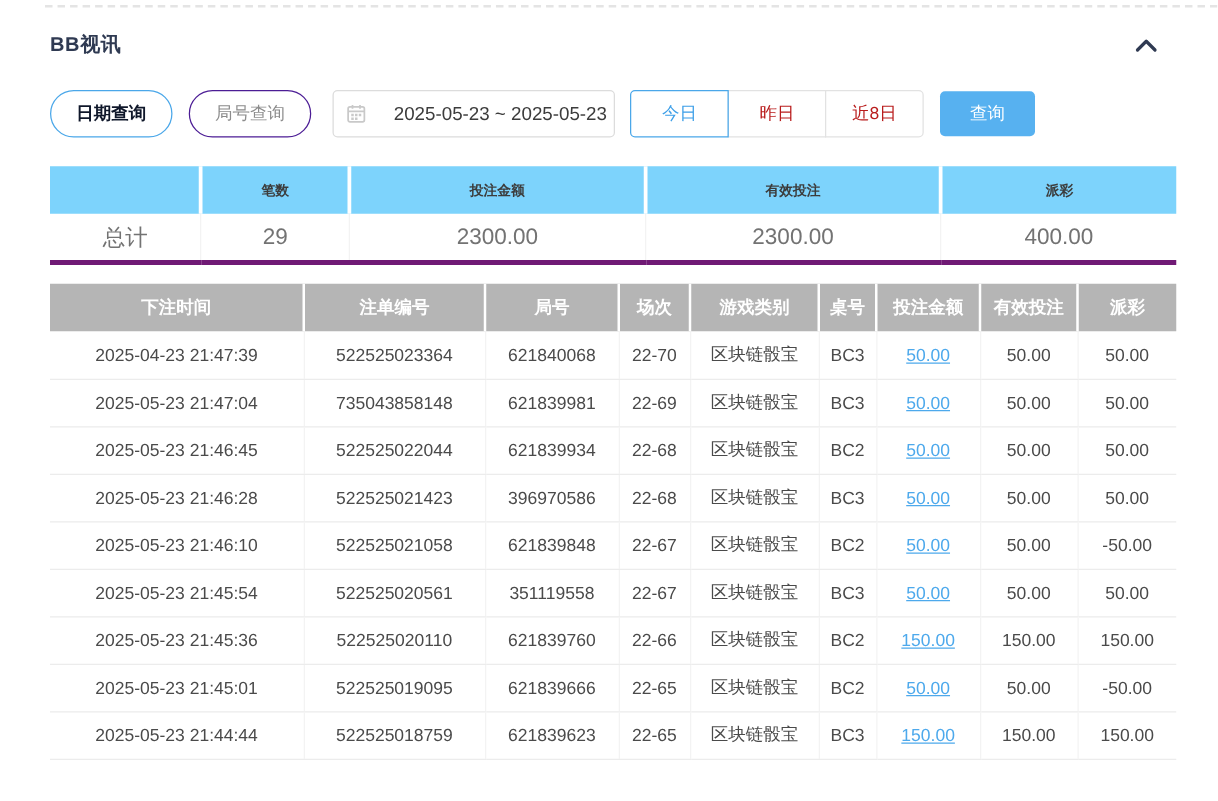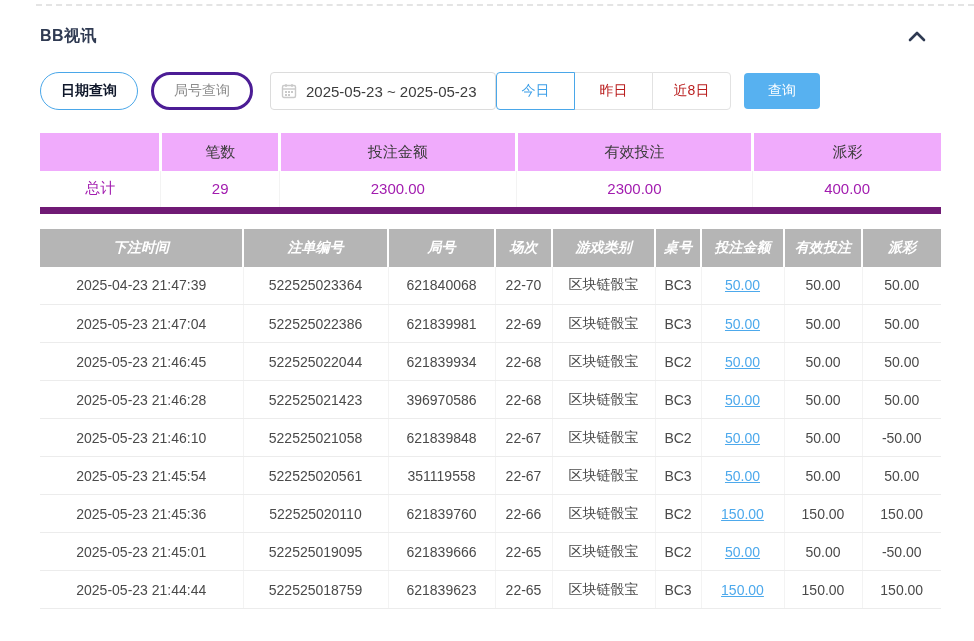--- a/index.html
+++ b/index.html
@@ -7,47 +7,47 @@
     font-family:"Liberation Sans","DejaVu Sans",sans-serif; }
   .top-dash { margin:4px 0 0 36px; border-top:2px dashed #e4e4e4; }
   .section { padding:0 33px 0 40px; }
   .section-header { margin-top:17px; display:flex; align-items:center; justify-content:space-between; }
   .page-title { font-size:16px; font-weight:bold; color:#2f3a52; letter-spacing:.5px; }
   .collapse-btn { width:26px; height:26px; display:flex; align-items:center; justify-content:center; cursor:pointer; margin-right:11px; }
 
   
   .toolbar { margin-top:23px; display:flex; align-items:center; }
   .pill-tab { height:38px; padding:0 20px; border-radius:19px; background:#fff;
-    border:3px solid #4c1d95; color:#8c8c8c; font-size:14px; cursor:pointer; }
+    border:1px solid #4c1d95; color:#8c8c8c; font-size:14px; cursor:pointer; }
   .pill-tab.active { border:1px solid #4aa7e9; color:#0f172a; font-weight:bold; }
   .pill-tab + .pill-tab { margin-left:13px; }
   .date-box { margin-left:17px; height:38px; width:226px; border:1px solid #dcdcdc; border-radius:4px;
     display:flex; align-items:center; padding:0 10px; background:#fff; cursor:pointer; }
   .date-box .cal { margin-right:9px; display:flex; }
-  .date-text { font-size:15px; color:#3c3c3c; white-space:nowrap; }
-  .quick-group { display:flex; }
+  .date-text { font-size:15px; color:#3c3c3c; white-space:nowrap;margin-left:13px; }
+  .quick-group { margin-left:12px; display:flex; }
   .quick-btn { height:38px; width:79px; background:#fff; border:1px solid #e2e2e2; margin-left:-1px;
     color:#b91c1c; font-size:14px; cursor:pointer; position:relative; }
   .quick-btn:first-child { border-radius:4px 0 0 4px; margin-left:0; }
   .quick-btn:last-child { border-radius:0 4px 4px 0; }
   .quick-btn.active { border-color:#4aa7e9; color:#3d9fe8; z-index:2; }
   .search-btn { margin-left:13px; height:36px; width:76px; background:#57b1f0; border:none; border-radius:4px;
     color:#fff; font-size:14px; cursor:pointer; }
 
   
   .summary-table { margin-top:23px; width:100%; border-collapse:collapse; table-layout:fixed; }
-  .summary-table th { height:38px; background:#f0abfc; color:#3c3c3c; font-weight:normal; font-size:15px; }
+  .summary-table th { height:38px; background:#7dd3fc; color:#3c3c3c; font-weight:bold; font-size:11px; }
   .summary-table th + th { border-left:3px solid #fff; }
-  .summary-table td { height:39px; text-align:center; font-size:15px; color:#a21caf;
-    border-bottom:7px solid #701a75; }
+  .summary-table td { height:39px; text-align:center; font-size:18px; color:#737373;
+    border-bottom:4px solid #701a75; }
   .summary-table td + td { border-left:1px solid #f3f3f3; }
 
   
   .bet-table { margin-top:15px; width:100%; border-collapse:collapse; table-layout:fixed; }
-  .bet-table th { height:38px; background:#b5b5b5; color:#fff; font-weight:bold; font-size:14px;font-style:italic; }
+  .bet-table th { height:38px; background:#b5b5b5; color:#fff; font-weight:bold; font-size:14px; }
   .bet-table th + th { border-left:2px solid #fff;margin-top:39px; }
   .bet-table td { height:38px; text-align:center; font-size:14px; color:#4a4a4a;
     border-bottom:1px solid #ececec; white-space:nowrap; overflow:hidden; }
   .bet-table td + td { border-left:1px solid #f3f3f3; }
   .amount-link { color:#4da9ec; text-decoration:underline; cursor:pointer; }
   .neg { color:#f15b5b; }
 </style>
 </head>
 <body>
 
@@ -154,21 +154,21 @@
           <td>621840068</td>
           <td>22-70</td>
           <td>区块链骰宝</td>
           <td>BC3</td>
           <td><a class="amount-link">50.00</a></td>
           <td>50.00</td>
           <td>50.00</td>
         </tr>
         <tr>
           <td>2025-05-23 21:47:04</td>
-          <td>522525022386</td>
+          <td>735043858148</td>
           <td>621839981</td>
           <td>22-69</td>
           <td>区块链骰宝</td>
           <td>BC3</td>
           <td><a class="amount-link">50.00</a></td>
           <td>50.00</td>
           <td>50.00</td>
         </tr>
         <tr>
           <td>2025-05-23 21:46:45</td>

